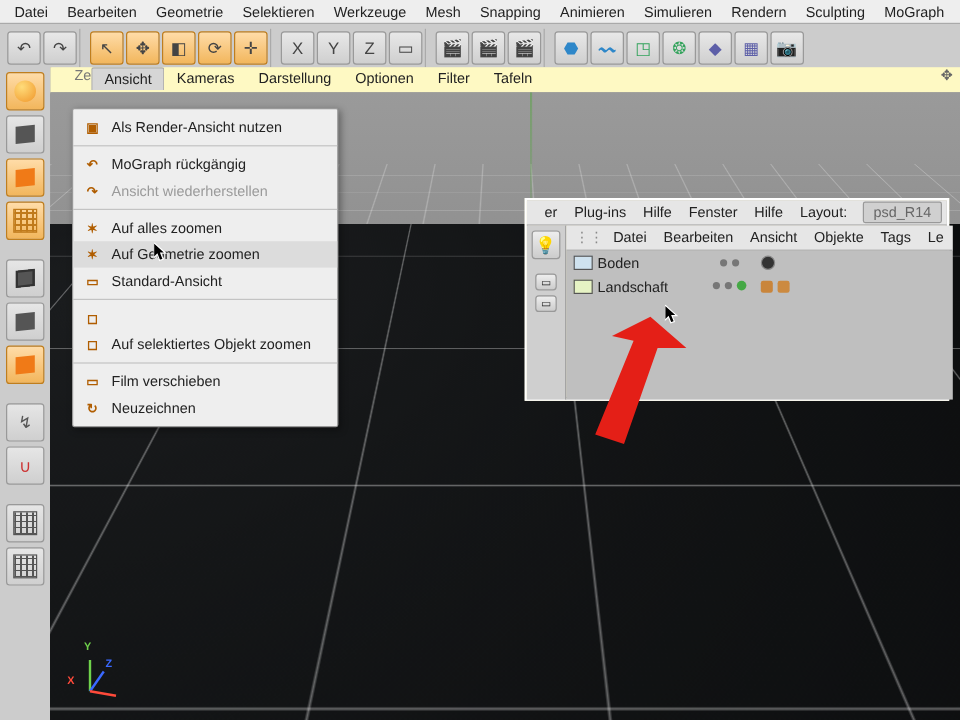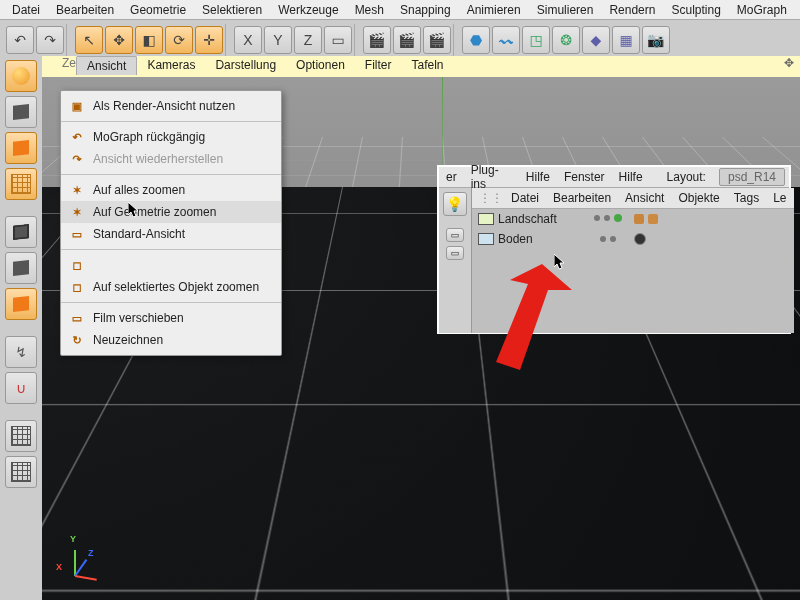--- a/index.html
+++ b/index.html
@@ -283,21 +283,21 @@
     </div>
   </div>
 
 <div class="panel">
   <div class="p-menubar">
     <span>er</span>
     <span>Plug-ins</span>
     <span>Hilfe</span>
     <span>Fenster</span>
     <span>Hilfe</span>
-    <span style="margin-left:10px">Layout:</span>
+    <span style="">Layout:</span>
     <span class="layout-box">psd_R14</span>
   </div>
   <div class="p-body">
     <div class="p-left">
       <div class="bulb">💡</div>
       <div style="height:4px"></div>
       <div class="bulb" style="width:16px;height:12px;font-size:9px">▭</div>
       <div class="bulb" style="width:16px;height:12px;font-size:9px">▭</div>
     </div>
     <div class="p-mid">
@@ -306,46 +306,46 @@
         <span>Datei</span>
         <span>Bearbeiten</span>
         <span>Ansicht</span>
         <span>Objekte</span>
         <span>Tags</span>
         <span>Le</span>
       </div>
       <div class="tree" id="tree">
           <div class="tree-row">
             <div class="cname">
+              <span class="ticon"></span>
+              <span>Boden</span>
+            </div>
+            <div class="dots">
+              <span class="dot"></span>
+              <span class="dot"></span>
+            </div>
+            <div class="tags">
+              <span class="tag-ball"></span>
+            </div>
+          </div>
+          <div class="tree-row">
+            <div class="cname">
               <span class="ticon land"></span>
               <span>Landschaft</span>
             </div>
             <div class="dots">
               <span class="dot"></span>
               <span class="dot"></span>
               <span class="dot green"></span>
             </div>
             <div class="tags">
               <span class="tag-hex"></span>
               <span class="tag-hex" style="background: rgb(204, 138, 64);"></span>
             </div>
           </div>
-          <div class="tree-row">
-            <div class="cname">
-              <span class="ticon"></span>
-              <span>Boden</span>
-            </div>
-            <div class="dots">
-              <span class="dot"></span>
-              <span class="dot"></span>
-            </div>
-            <div class="tags">
-              <span class="tag-ball"></span>
-            </div>
-          </div>
         </div>
     </div>
   </div>
 </div>
 
 <svg class="arrow" viewBox="0 0 100 120">
   <defs></defs>
   <polygon points="62,4 92,30 68,30 40,110 16,102 48,24 30,20" fill="#e41f17"></polygon>
 </svg>
 

